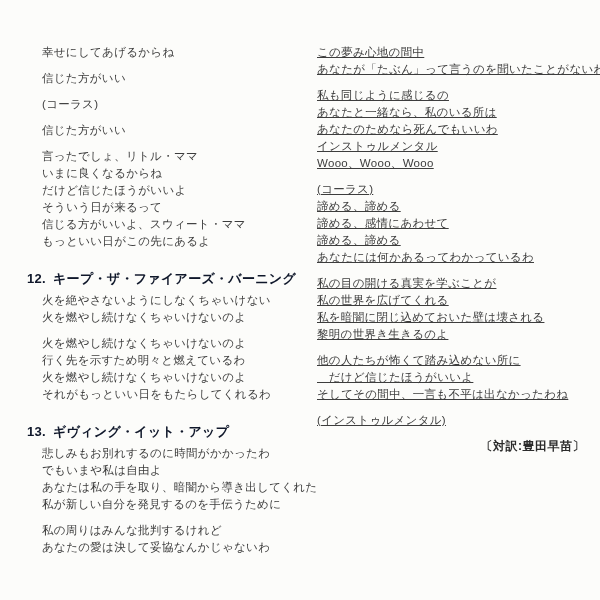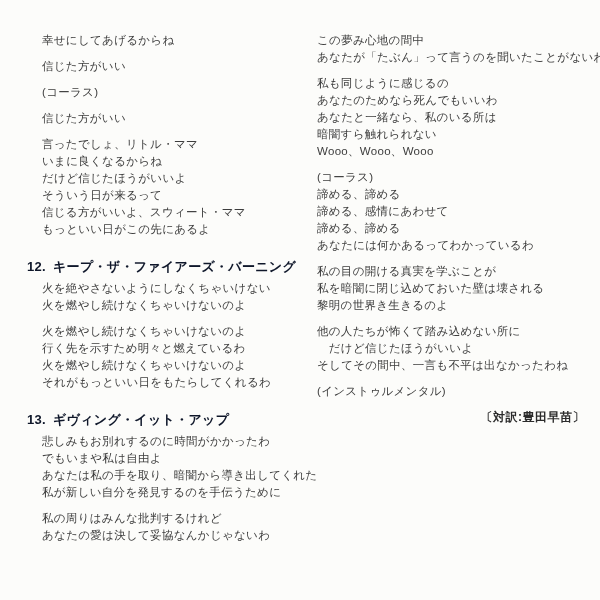--- a/index.html
+++ b/index.html
@@ -12,35 +12,35 @@
     width: 600px;
     height: 600px;
     background: #fcfcfa;
     overflow: hidden;
     font-family: "Liberation Sans", "DejaVu Sans", sans-serif;
     color: #3d3d3d;
     -webkit-font-smoothing: antialiased;
   }
   .col {
     position: absolute;
-    top: 32px;
+    top: 44px;
   }
   .col-left {
     left: 27px;
     width: 275px;
   }
   .col-right {
     left: 305px;
     width: 282px;
   }
   .stanza {
     margin: 0 0 9px 0;
   }
   .col-left .stanza { padding-left: 15px; }
-  .col-right .stanza { padding-left: 12px; }
+  .col-right .stanza { padding-left: 12px; text-decoration: underline; }
   .line {
     font-size: 11.5px;
     line-height: 17px;
     letter-spacing: 0.3px;
     white-space: pre;
     color: #3d3d3d;
   }
   .heading {
     margin: 19px 0 4px 0;
     font-size: 13px;
@@ -113,34 +113,35 @@
       </div>
     </div>
   <div class="col col-right">
 
   <div class="stanza">
         <div class="line">この夢み心地の間中</div>
         <div class="line">あなたが「たぶん」って言うのを聞いたことがないわ</div>
       </div>
       <div class="stanza">
         <div class="line">私も同じように感じるの</div>
+        <div class="line">あなたと一緒なら、私のいる所は</div>
         <div class="line">あなたのためなら死んでもいいわ</div>
-        <div class="line">あなたと一緒なら、私のいる所は</div>
-        <div class="line">暗闇すら触れられない</div>
+        <div class="line">インストゥルメンタル</div>
         <div class="line">Wooo、Wooo、Wooo</div>
       </div>
       <div class="stanza">
         <div class="line">(コーラス)</div>
         <div class="line">諦める、諦める</div>
         <div class="line">諦める、感情にあわせて</div>
         <div class="line">諦める、諦める</div>
         <div class="line">あなたには何かあるってわかっているわ</div>
       </div>
       <div class="stanza">
         <div class="line">私の目の開ける真実を学ぶことが</div>
+        <div class="line">私の世界を広げてくれる</div>
         <div class="line">私を暗闇に閉じ込めておいた壁は壊される</div>
         <div class="line">黎明の世界き生きるのよ</div>
       </div>
       <div class="stanza">
         <div class="line">他の人たちが怖くて踏み込めない所に</div>
         <div class="line">　だけど信じたほうがいいよ</div>
         <div class="line">そしてその間中、一言も不平は出なかったわね</div>
       </div>
       <div class="stanza">
         <div class="line">(インストゥルメンタル)</div>

